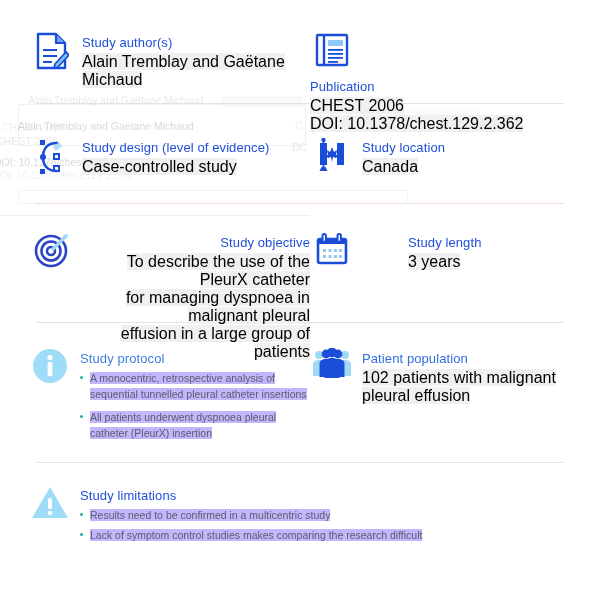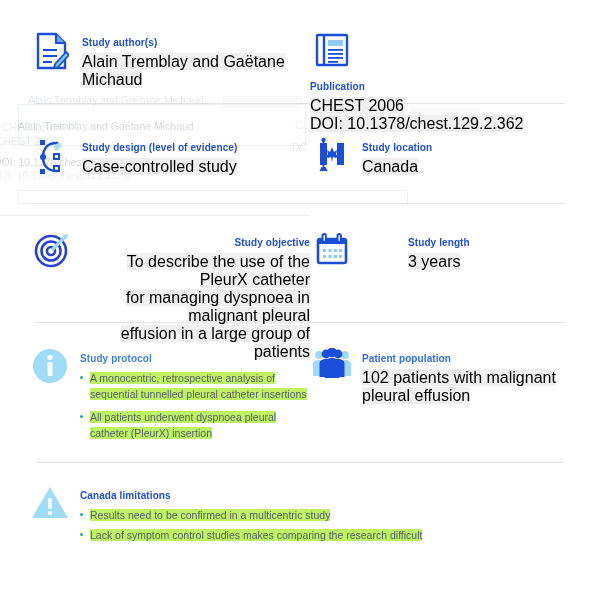--- a/index.html
+++ b/index.html
@@ -19,42 +19,42 @@
   .icon-wrap {
     width: 44px; height: 44px;
     flex: 0 0 44px;
     display: flex; align-items: flex-start; justify-content: center;
     margin-right: 8px;
   }
   .icon-wrap svg { display: block; }
   .txt { padding-top: 4px; }
   .heading {
     color: #1f4fd8;
-    font-size: 10px;
-    font-weight: bold;
+    font-size: 13px;
+    font-weight: normal;
     letter-spacing: .1px;
     line-height: 14px;
     margin-bottom: 3px;
     white-space: nowrap;
   }
   .heading.light { color: #3f7fe0; }
   .heading.lighter { color: #2f6fe0; }
   .value-line { display: block; }
   .value-line span { background: #f0f0f0; }
 
   ul.bullets { list-style: none; margin: 4px 0 0 0; padding: 0; }
   ul.bullets li {
     position: relative;
     padding-left: 10px;
     color: #56606b;
     font-size: 10.5px;
     line-height: 16px;
     margin-bottom: 7px;
   }
-  ul.bullets li .btxt { background: #bef264; }
+  ul.bullets li .btxt { background: #c4b5fd; }
   ul.bullets li:before {
     content: "";
     position: absolute;
     left: 0; top: 6px;
     width: 3px; height: 3px;
     background: #1fae9a;
     border-radius: 50%;
   }
   ul.bullets.tight li { margin-bottom: 4px; }
 
@@ -279,21 +279,21 @@
 
   <div class="cell" style="left:28px; top:485px; width:540px;">
     <div class="icon-wrap">
       <svg width="38" height="36" viewBox="0 0 38 36">
         <path d="M19 2 L37 33 H1 Z" fill="#9fdcf8"></path>
         <rect x="17" y="13" width="4" height="11" rx="1.6" fill="#ffffff"></rect>
         <circle cx="19" cy="28" r="2.2" fill="#ffffff"></circle>
       </svg>
     </div>
     <div class="txt">
-      <div class="heading">Canada limitations</div>
+      <div class="heading">Study limitations</div>
       <ul class="bullets tight">
         <li>
           <span class="btxt">Results need to be confirmed in a multicentric study</span>
         </li>
         <li>
           <span class="btxt">Lack of symptom control studies makes comparing the research difficult</span>
         </li>
       </ul>
     </div>
   </div>

